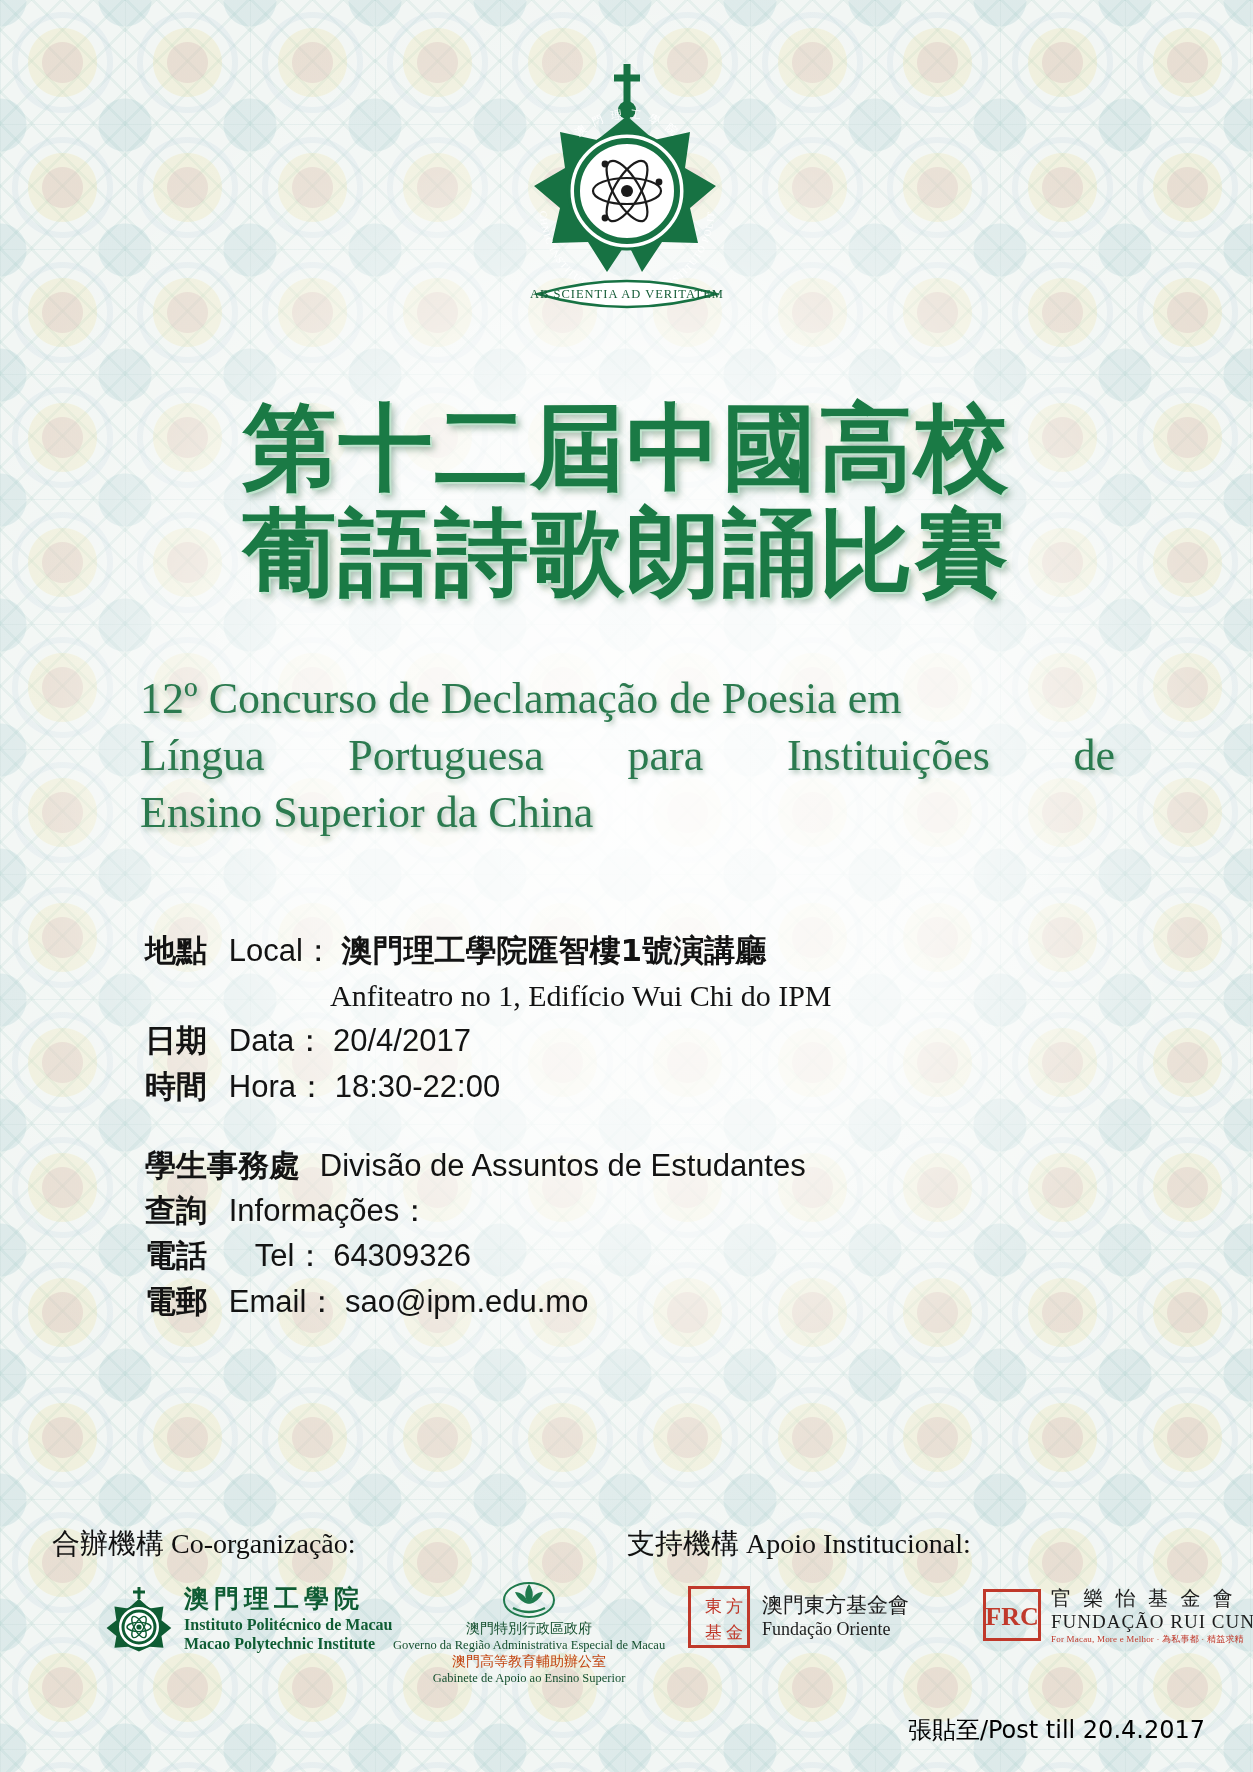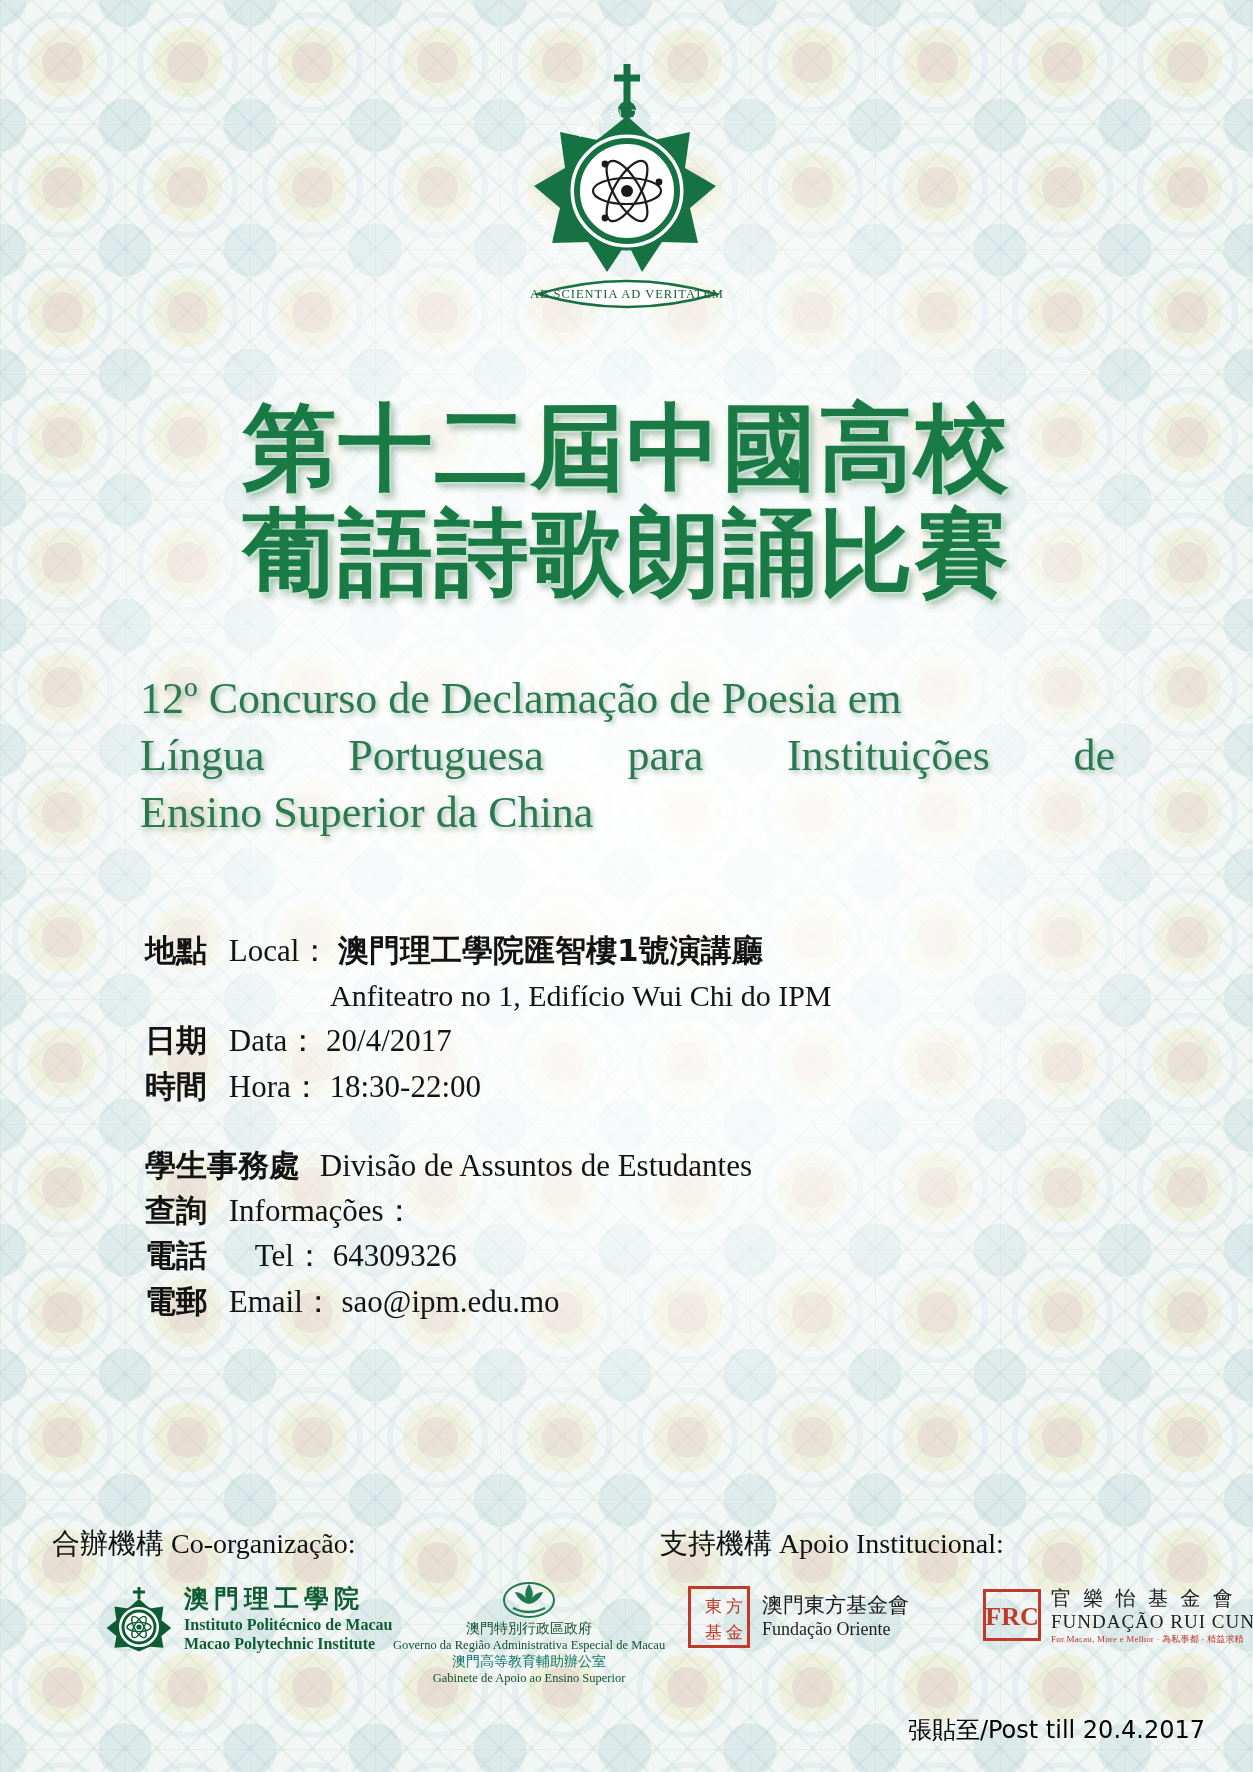--- a/index.html
+++ b/index.html
@@ -121,21 +121,21 @@
     font-size: 31px;
     line-height: 1.46;
     white-space: nowrap;
   }
   .cjk {
     font-family: "DejaVu Sans", sans-serif;
     font-weight: bold;
     font-size: 31px;
   }
   .lat {
-    font-family: Liberation Serif, serif;
+    font-family: Liberation Sans, sans-serif;
     font-size: 31px;
   }
   .indent-local2 {
     padding-left: 185px;
     font-family: "Liberation Serif", serif;
     font-size: 30px;
     line-height: 1.5;
     white-space: nowrap;
   }
   .gap { height: 34px; }
@@ -145,21 +145,21 @@
     position: absolute;
     top: 1525px;
     left: 52px;
     font-size: 28px;
     color: #111;
     white-space: nowrap;
   }
   .spon-head-right {
     position: absolute;
     top: 1525px;
-    left: 660px;
+    left: 627px;
     font-size: 28px;
     color: #111;
     white-space: nowrap;
   }
   .logos {
     position: absolute;
     top: 1578px;
     left: 0;
     width: 1253px;
     height: 120px;
@@ -179,21 +179,21 @@
     font-size: 25px;
     letter-spacing: 5px;
     color: #0e5c33;
   }
   .ipm-name-pt { font-size: 16px; color: #0e5c33; font-weight: bold; }
   .ipm-name-en { font-size: 16px; color: #0e5c33; font-weight: bold; }
 
   .gov-logo { left: 345px; top: 0px; flex-direction: column; text-align: center; justify-content: space-between; }
   .gov-l1 { font-family: "DejaVu Sans", sans-serif; font-size: 14px; color: #15502f; }
   .gov-l2 { font-size: 12.5px; color: #15502f; }
-  .gov-l3 { font-family: "DejaVu Sans", sans-serif; font-size: 14px; color: #0f766e; }
+  .gov-l3 { font-family: "DejaVu Sans", sans-serif; font-size: 14px; color: #c2410c; }
   .gov-l4 { font-size: 12.5px; color: #15502f; }
 
   .fo-logo { left: 640px; top: 8px; }
   .fo-cn { font-family: "DejaVu Sans", sans-serif; font-size: 21px; color: #1c1c1c; }
   .fo-pt { font-size: 18px; color: #1c1c1c; }
 
   .frc-logo { left: 935px; top: 8px; }
   .frc-cn { font-family: "DejaVu Sans", sans-serif; font-size: 20px; color: #1c1c1c; letter-spacing: 3px; }
   .frc-pt { font-size: 19px; color: #1c1c1c; letter-spacing: 1px; }
   .frc-sub { font-size: 9px; color: #c0392b; letter-spacing: 0.2px; }

